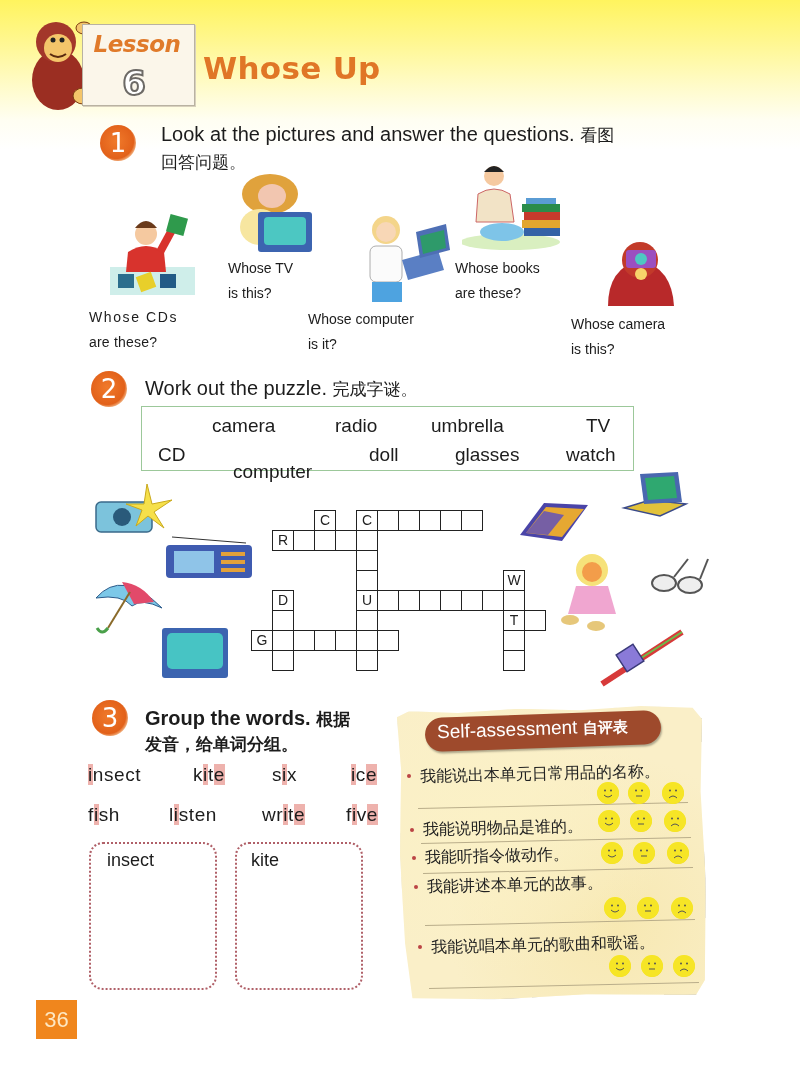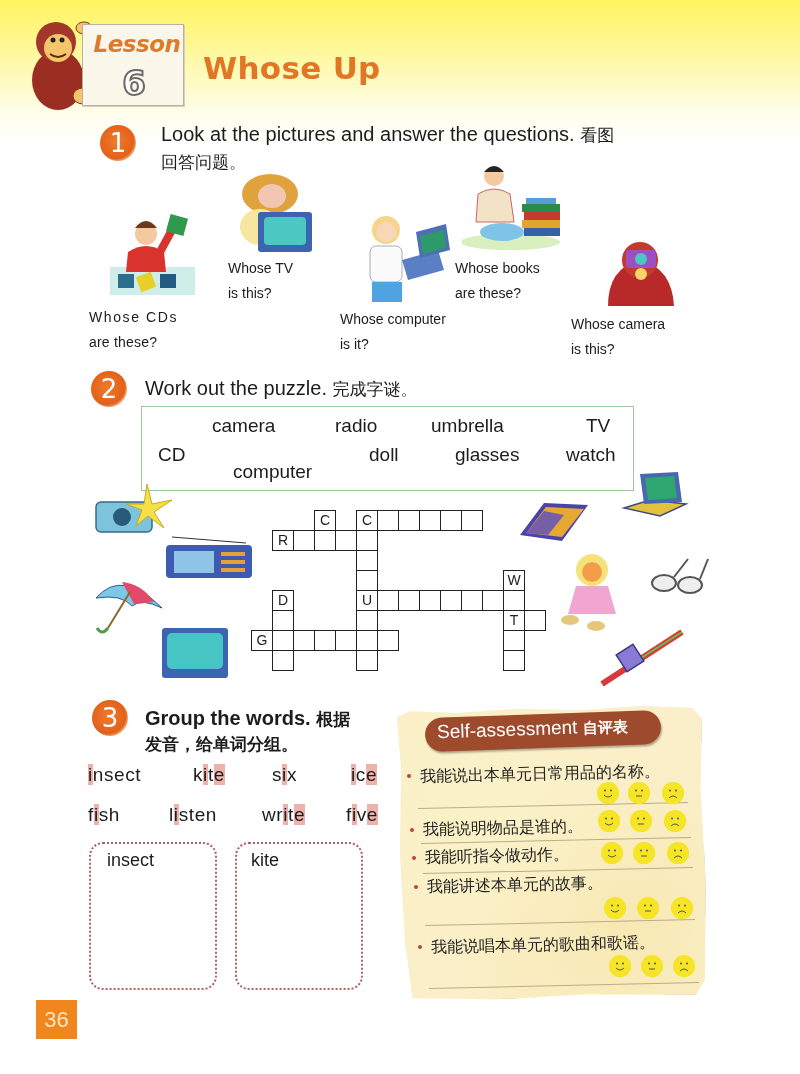--- a/index.html
+++ b/index.html
@@ -6,21 +6,21 @@
   html, body { width: 800px; height: 1074px; overflow: hidden; }
   body {
     position: relative;
     font-family: "Liberation Sans", "DejaVu Sans", sans-serif;
     color: #1f1f1f;
     background: linear-gradient(to bottom, #fff45e 0px, #fff78e 40px, #fffbc8 85px, #fffef2 120px, #ffffff 150px, #ffffff 100%);
   }
 
   
   .lesson-card {
-    position: absolute; left: 82px; top: 24px; width: 102px; height: 82px;
+    position: absolute; left: 82px; top: 24px; width: 113px; height: 82px;
     background: #fbf6ea; border: 1px solid #b9b2a2;
     box-shadow: 1px 1px 0 #d8d0bd;
   }
   .lesson-word {
     position: absolute; left: 10px; top: 6px; width: 88px; text-align: center;
     font-family: "DejaVu Sans", sans-serif; font-weight: bold; font-style: italic;
     font-size: 23px; color: #e07a2a; letter-spacing: -0.5px;
   }
   .lesson-num {
     position: absolute; left: 0; top: 38px; width: 102px; text-align: center;
@@ -44,21 +44,21 @@
   }
   .instr { position: absolute; font-size: 20px; color: #1c1c1c; }
   .instr .cn { font-family: "DejaVu Sans", sans-serif; font-size: 17px; }
 
   
   .q { position: absolute; font-size: 14px; line-height: 25px; color: #1c1c1c; }
   .q.spaced { letter-spacing: 1.6px; }
 
   
   .word-bank {
-    position: absolute; left: 141px; top: 406px; width: 493px; height: 85px;
+    position: absolute; left: 141px; top: 406px; width: 493px; height: 65px;
     border: 1.5px solid #9cc89a; background: #fff;
   }
   .wb-word { position: absolute; font-size: 19px; color: #1c1c1c; }
 
   
   .cell {
     position: absolute; width: 22px; height: 21px; border: 1.5px solid #222;
     background: #fff; font-size: 14px; text-align: center; line-height: 18px; color: #222;
   }
 
@@ -187,21 +187,21 @@
   </svg>
 
   <div class="q spaced" style="left:89px; top:305px;">
     <div>Whose CDs</div>
     <div style="letter-spacing:0.2px;">are these?</div>
   </div>
   <div class="q" style="left:228px; top:256px;">
     <div>Whose TV</div>
     <div>is this?</div>
   </div>
-  <div class="q" style="left:308px; top:307px;margin-left:32px;">
+  <div class="q" style="left:308px; top:307px;">
     <div>Whose computer</div>
     <div>is it?</div>
   </div>
   <div class="q" style="left:455px; top:256px;">
     <div>Whose books</div>
     <div>are these?</div>
   </div>
   <div class="q" style="left:571px; top:312px;">
     <div>Whose camera</div>
     <div>is this?</div>

